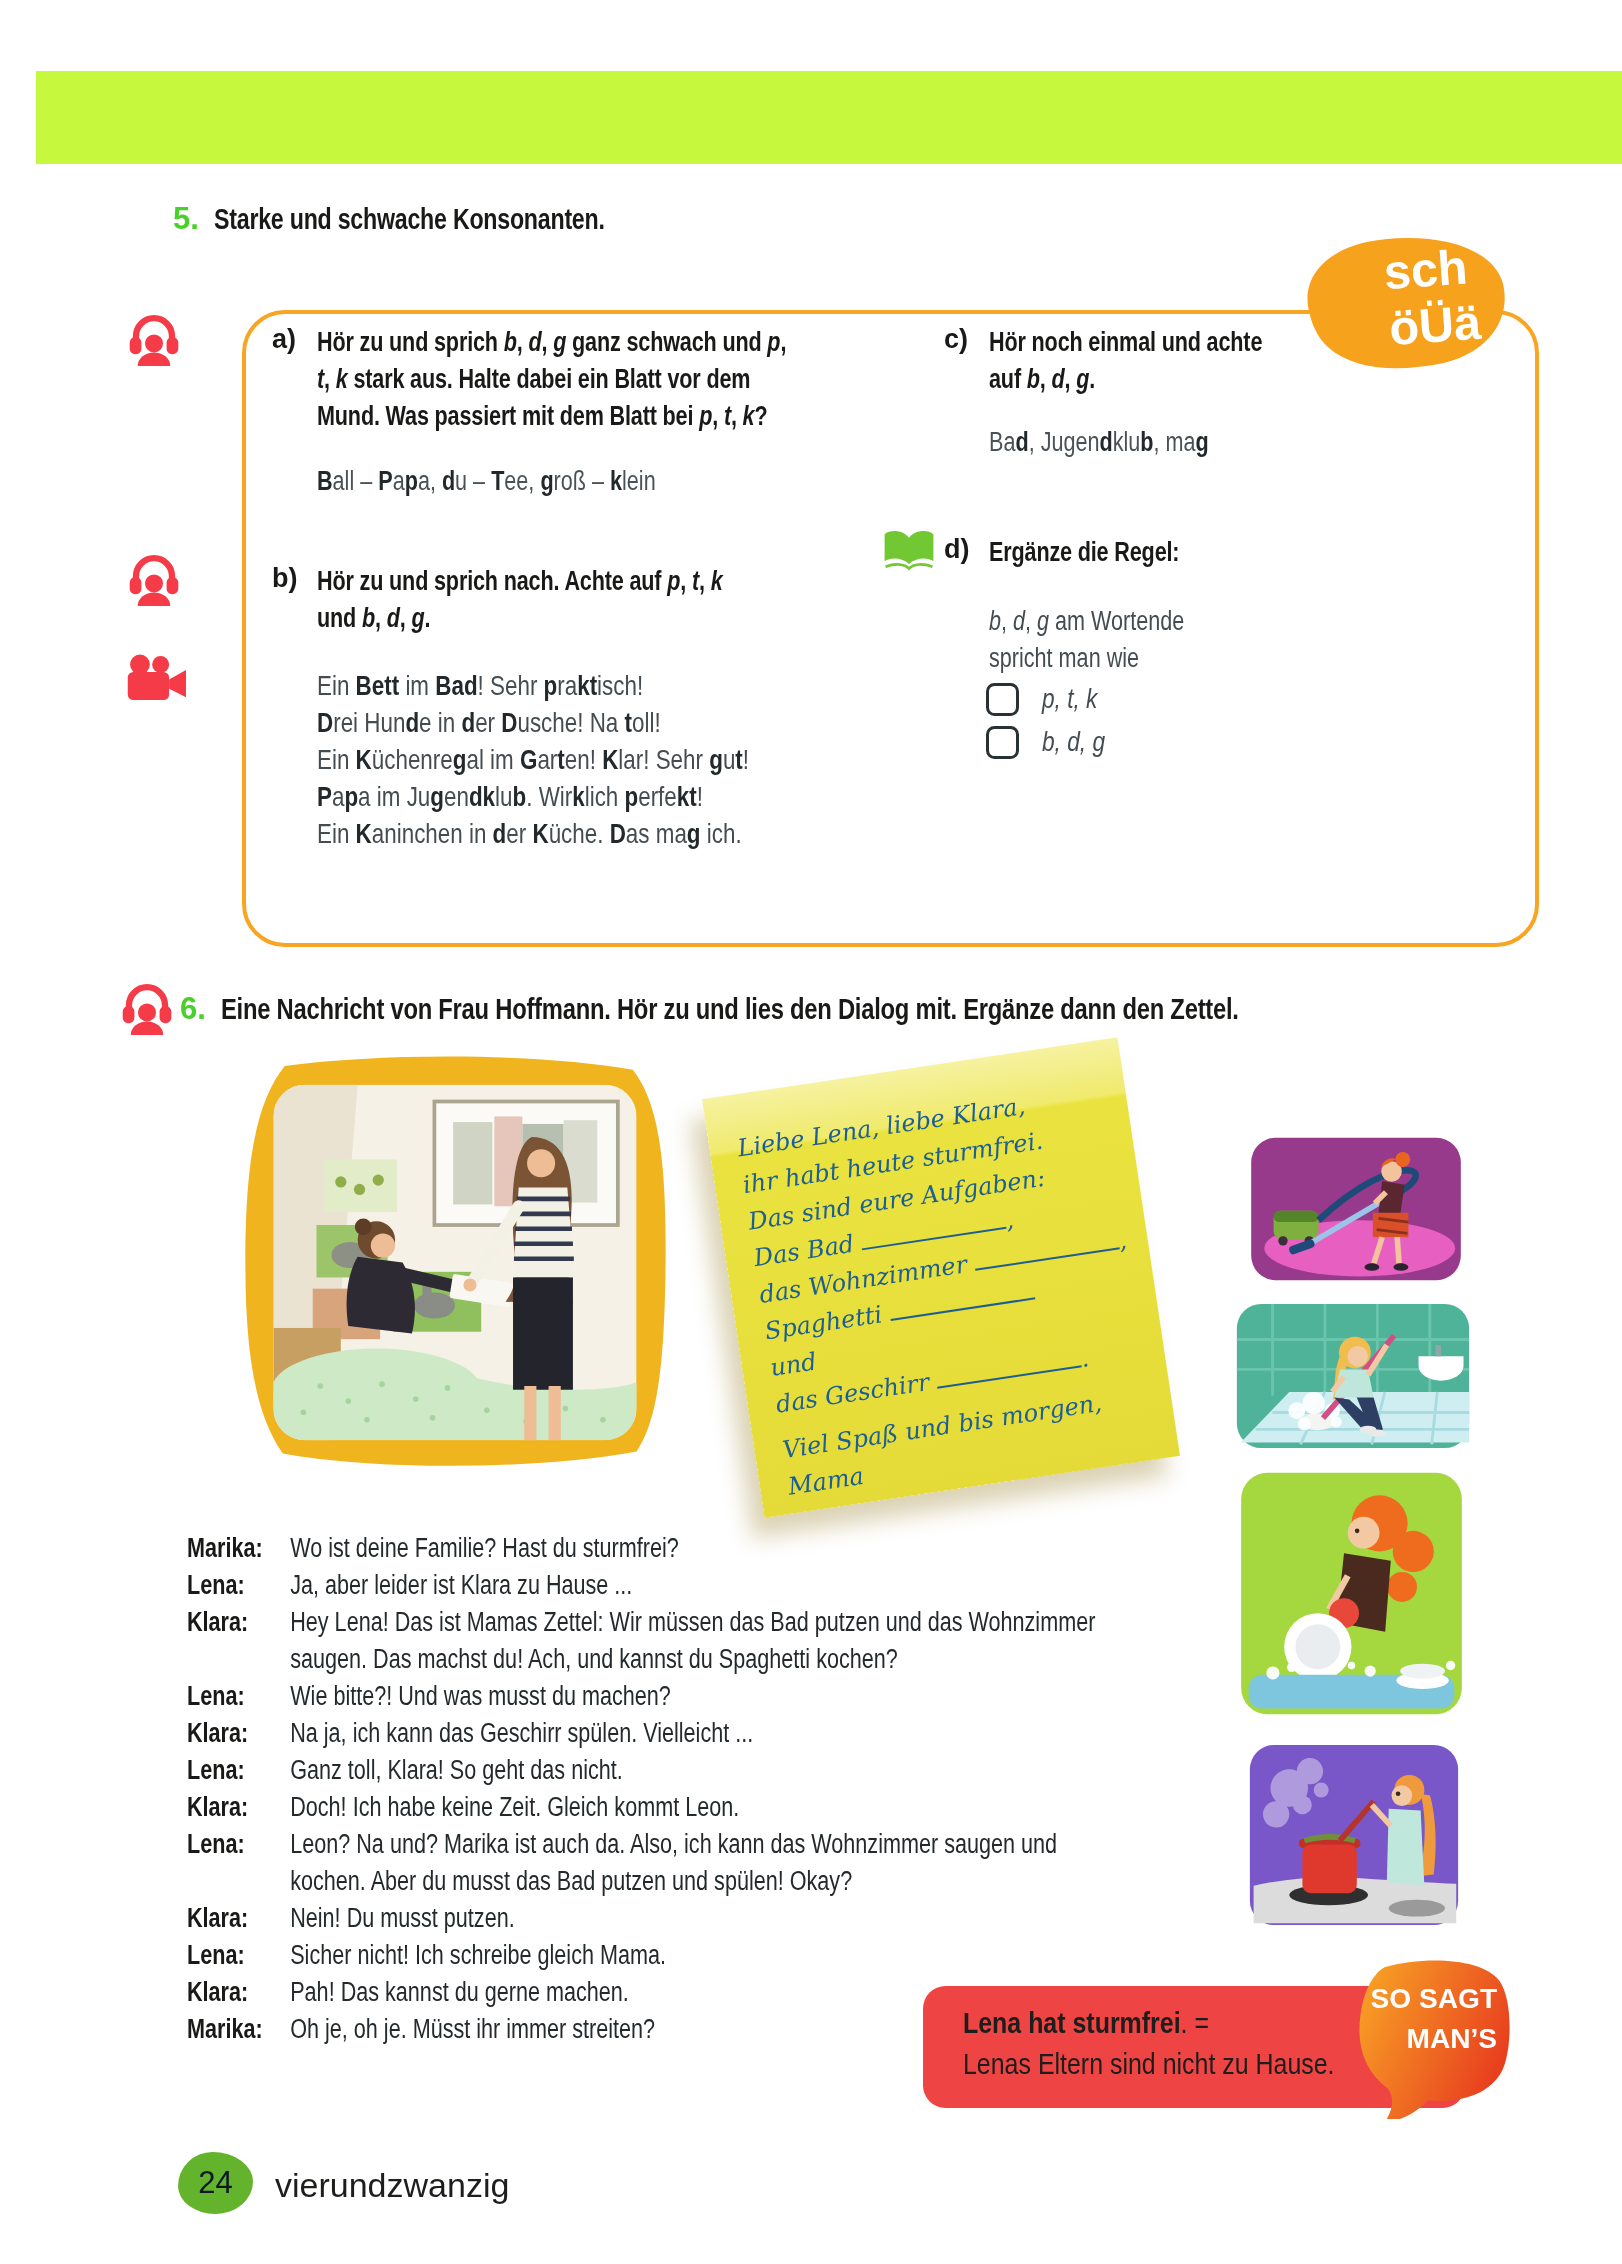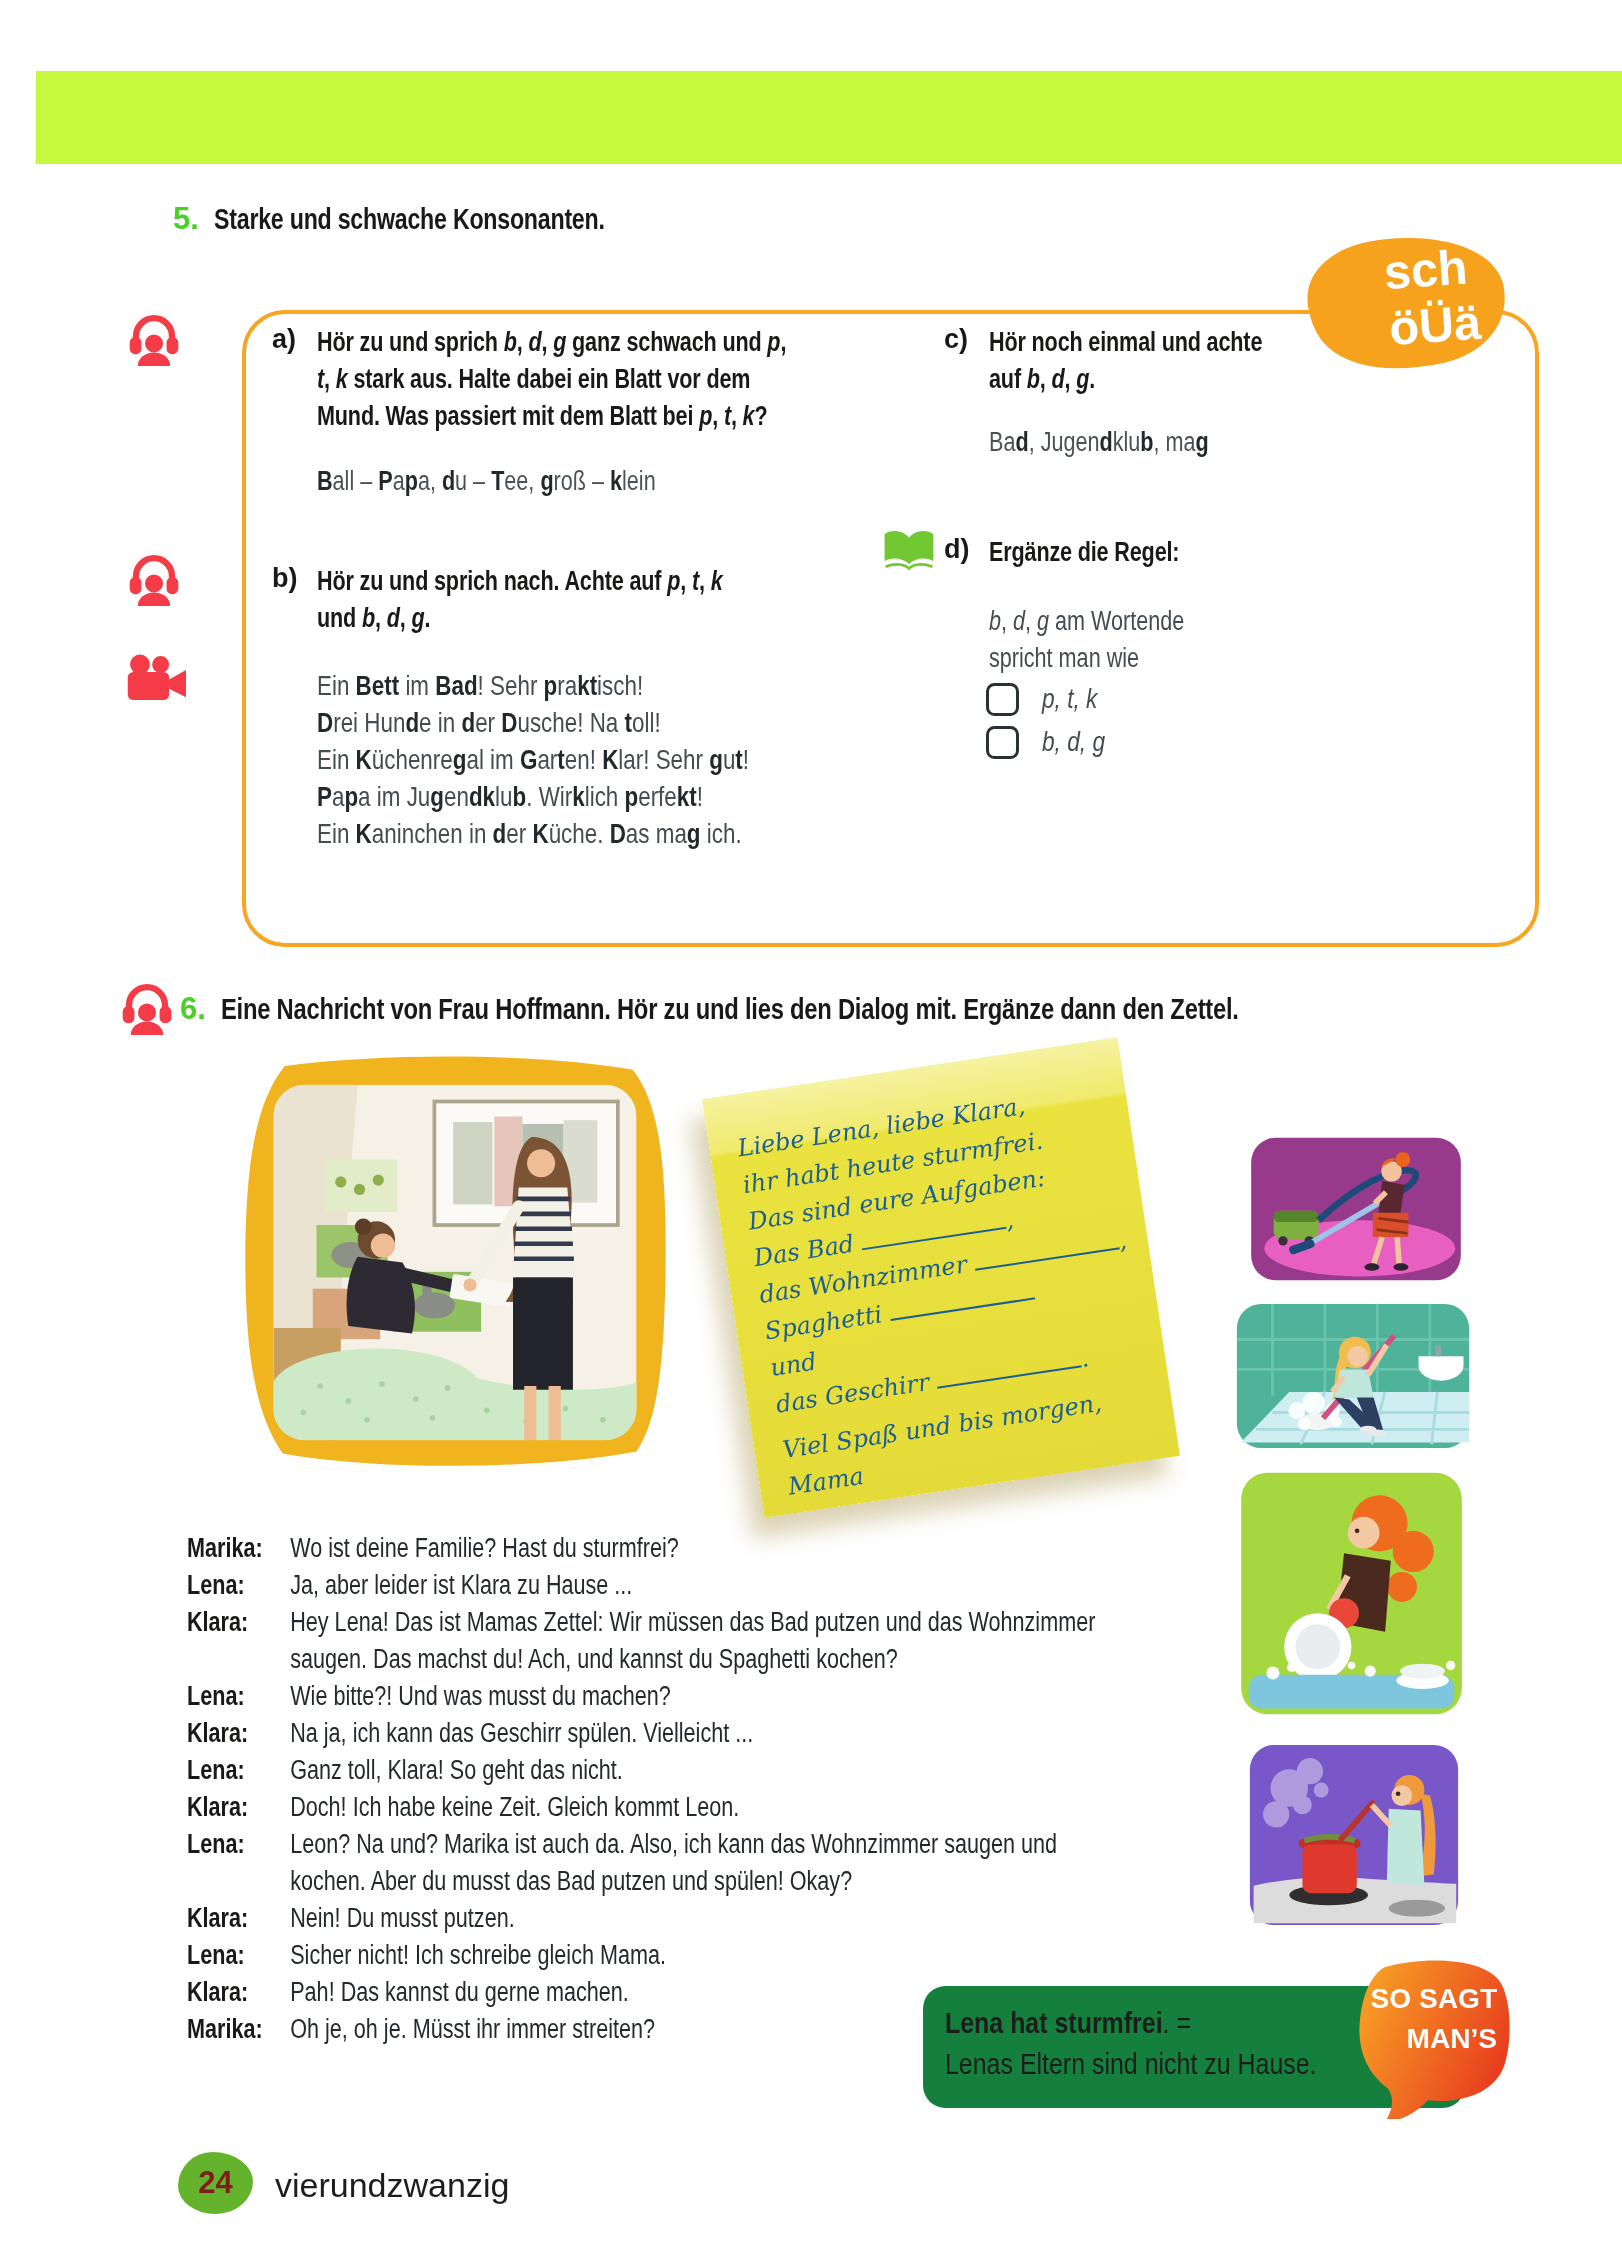--- a/index.html
+++ b/index.html
@@ -56,32 +56,32 @@
   
   .illus{position:absolute;}
 
   
   #dialog{position:absolute;left:187px;top:1530px;width:1462px;transform:scaleX(.8);transform-origin:0 0;}
   .drow{display:flex;}
   .dspk{width:129px;flex:none;font-weight:bold;font-size:27px;line-height:37px;color:#191917;}
   .dtxt{width:1031px;font-size:27px;line-height:37px;color:#24292c;}
 
   
-  #sosagt-box{position:absolute;left:923px;top:1986px;width:542px;height:122px;background:#15803d;
-              border-radius:22.5px;box-sizing:border-box;padding:17px 22px;}
+  #sosagt-box{position:absolute;left:923px;top:1986px;width:542px;height:122px;background:#ef4444;
+              border-radius:22.5px;box-sizing:border-box;padding:17px 40px;}
   .sosagt-line{font-size:29px;line-height:41px;color:#1d1d1b;display:block;
                transform:scaleX(.86);transform-origin:0 0;white-space:nowrap;}
   .sosagt-line b{font-weight:bold;}
   #bubble{position:absolute;left:1345px;top:1954px;width:171px;height:165px;}
 
   
   #footer-badge{position:absolute;left:178px;top:2152px;width:75px;height:62px;background:#63b32c;
                 border-radius:46% 54% 50% 50%/55% 48% 52% 45%;
                 display:flex;align-items:center;justify-content:center;}
-  #footer-badge span{font-size:31px;font-weight:bold;color:#7f1d1d;}
+  #footer-badge span{font-size:31px;font-weight:normal;color:#0f172a;}
   #footer-word{position:absolute;left:275px;top:2166px;font-size:34px;color:#1d1d1b;}
 </style>
 </head>
 <body>
 
 <div id="page">
 
   <div class="header-bar"></div>
 
   <div class="ex-head" id="ex5-head" style="left:173px;top:201px;">

